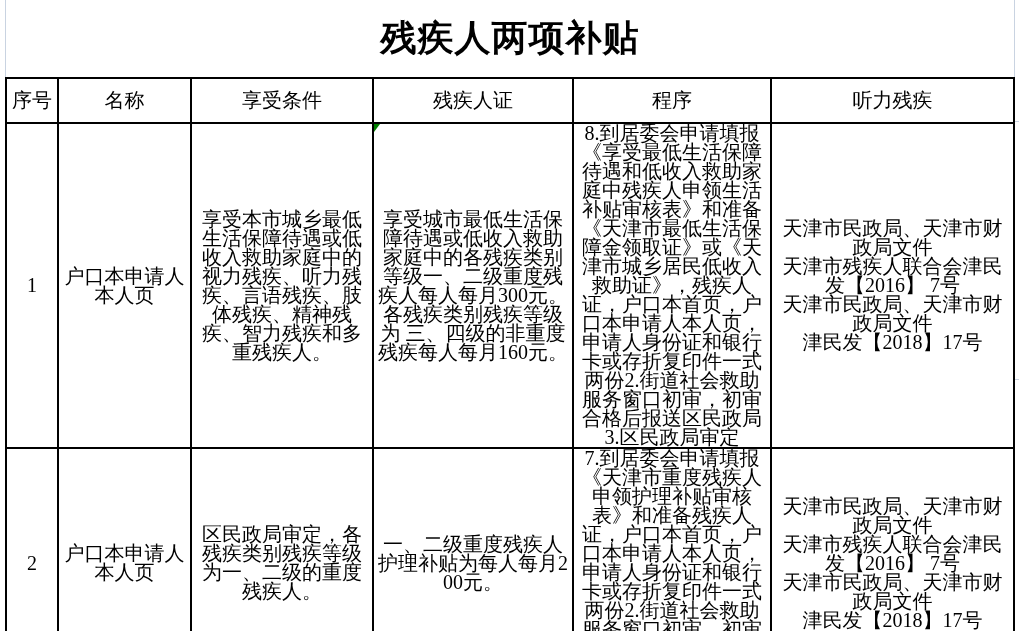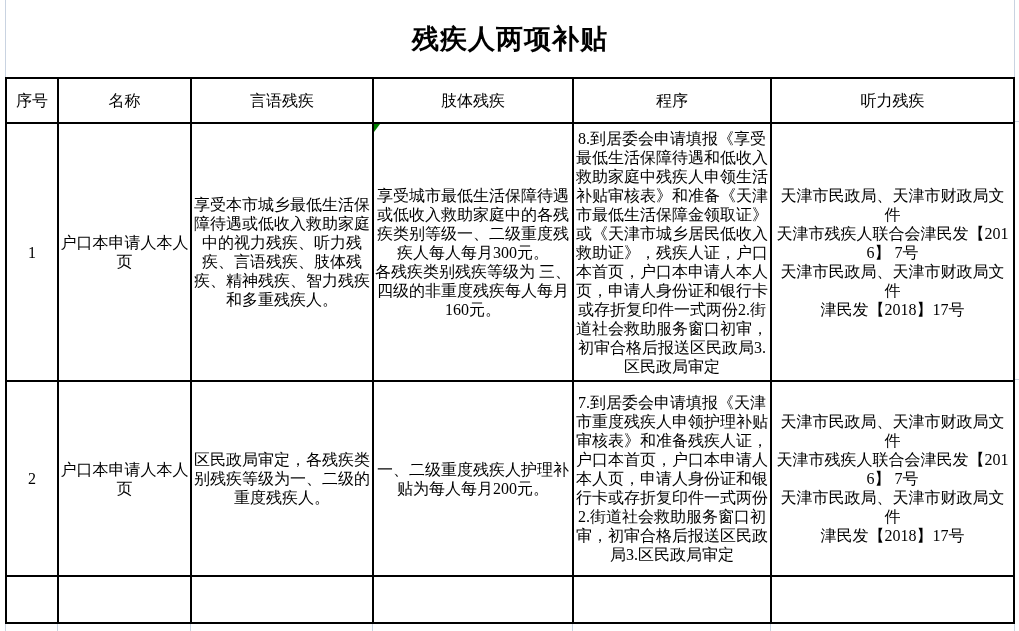--- a/index.html
+++ b/index.html
@@ -29,31 +29,31 @@
   .grid-stub-v{position:absolute;top:623px;height:8px;width:1px;background:var(--gridline);}
   .grid-stub-v.c1{left:57px;}
   .grid-stub-v.c2{left:190px;}
   .grid-stub-v.c3{left:372px;}
   .grid-stub-v.c4{left:572px;}
   .grid-stub-v.c5{left:770px;}
 
   .title{
     position:absolute;left:6px;top:0;width:1008px;height:77px;
     display:flex;align-items:center;justify-content:center;
-    font-weight:bold;font-size:27px;letter-spacing:1px;
+    font-weight:bold;font-size:36px;letter-spacing:1px;
   }
 
   table.sheet{
     position:absolute;left:5px;top:77px;width:1009px;
     border-collapse:collapse;table-layout:fixed;
   }
   table.sheet th,table.sheet td{
     border:2px solid var(--border);
     text-align:center;vertical-align:middle;
-    font-size:16px;line-height:19px;font-weight:normal;
+    font-size:20px;line-height:19px;font-weight:normal;
     padding:0 1px;overflow:hidden;
     white-space:pre-wrap;word-break:break-all;
     position:relative;
   }
   tr.hdr{height:45px;}
   tr.r1{height:258px;}
   tr.r2{height:195px;}
   tr.r3{height:47px;}
 
   .err-tri{
@@ -85,22 +85,22 @@
       <col style="width:133px">
       <col style="width:182px">
       <col style="width:200px">
       <col style="width:198px">
       <col style="width:243px">
     </colgroup>
     <thead>
       <tr class="hdr">
         <th>序号</th>
         <th>名称</th>
-        <th>言语残疾</th>
-        <th>肢体残疾</th>
+        <th>享受条件</th>
+        <th>残疾人证</th>
         <th>程序</th>
         <th>听力残疾</th>
       </tr>
     </thead>
     <tbody>
       <tr class="r1">
         <td>1</td>
         <td>户口本申请人本人页</td>
         <td>享受本市城乡最低生活保障待遇或低收入救助家庭中的视力残疾、听力残疾、言语残疾、肢体残疾、精神残疾、智力残疾和多重残疾人。</td>
         <td><span class="err-tri"></span><span>享受城市最低生活保障待遇或低收入救助家庭中的各残疾类别等级一、二级重度残疾人每人每月300元。

